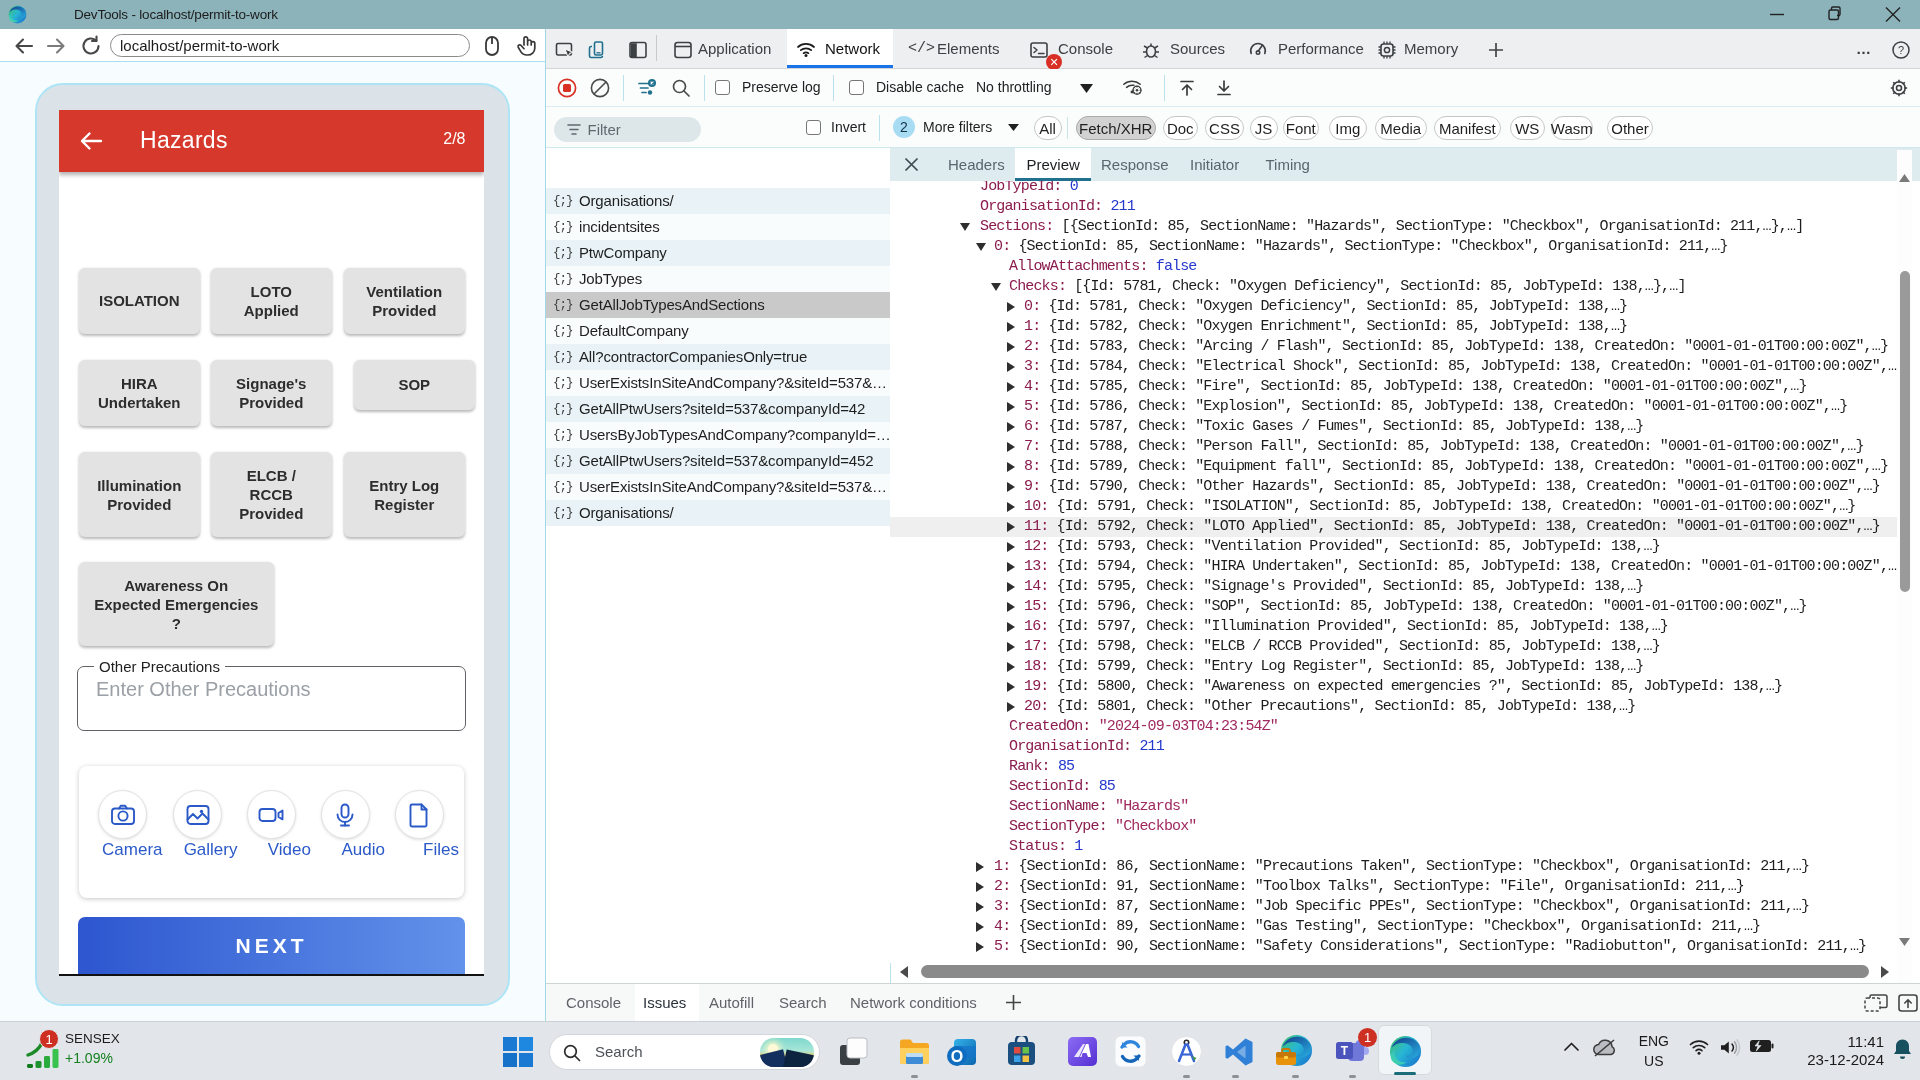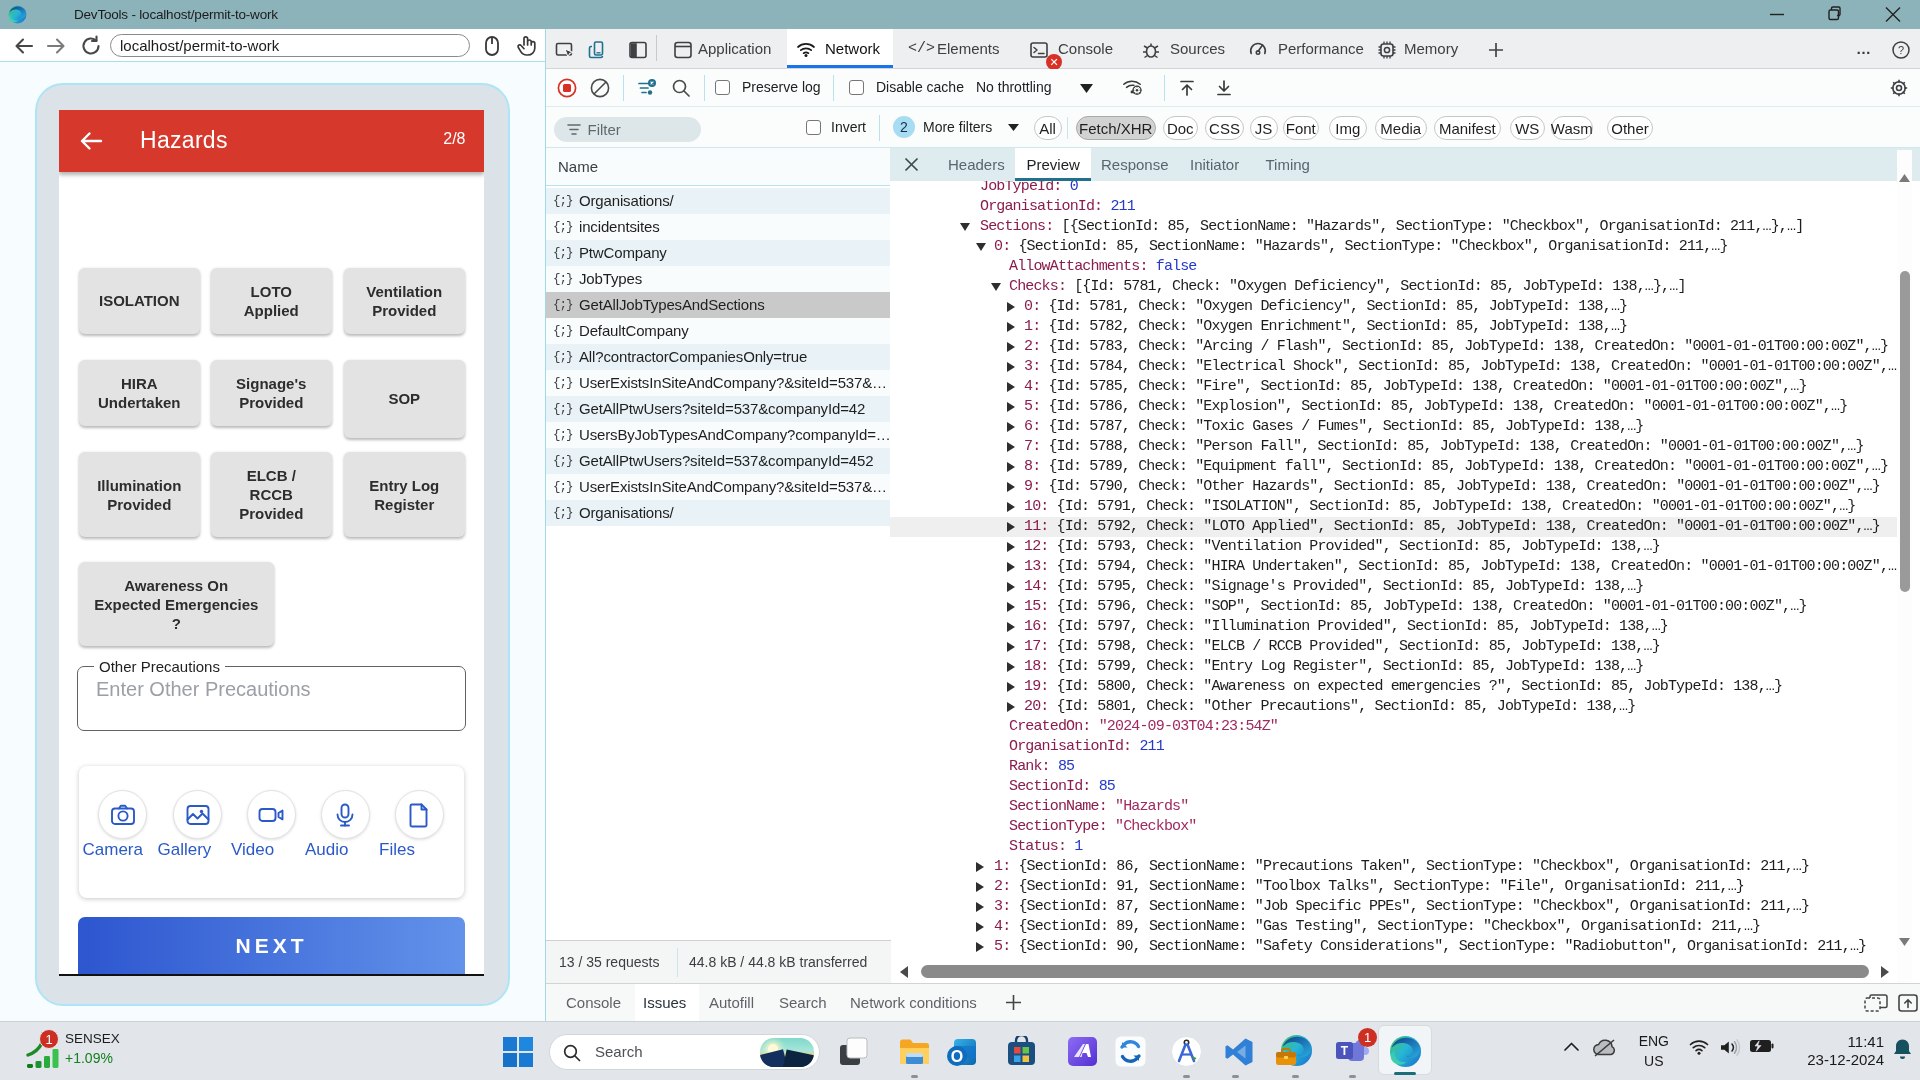--- a/index.html
+++ b/index.html
@@ -20,21 +20,21 @@
 #phead .hz{position:absolute;left:81px;top:17px;font-size:23px;color:#fff;letter-spacing:.3px}
 #phead .pg{position:absolute;right:18px;top:20px;font-size:16px;color:#fff}
 .fs{position:absolute;border:1.8px solid #5f6368;border-radius:7px;background:#fff}
 .fs .lab{position:absolute;left:16px;top:-9px;background:#fff;padding:0 5px;font-size:15px;color:#1f1f1f}
 .fs .ph{position:absolute;left:18px;top:11px;font-size:20px;color:#9aa0a6}
 .gb{position:absolute;background:#e3e3e3;border-radius:6px;box-shadow:0 1.5px 3px rgba(0,0,0,.28);
  display:flex;align-items:center;justify-content:center;text-align:center;
  font-size:15px;font-weight:700;color:#2d2d2d;line-height:19px}
 #attach{position:absolute;left:20px;top:656.5px;width:384.5px;height:132px;background:#fff;border-radius:8px;box-shadow:0 1px 5px rgba(0,0,0,.22)}
 .acir{position:absolute;top:24px;width:49px;height:49px;background:#fff;border:1px solid #e2e2e2;border-radius:50%;box-shadow:0 1px 3px rgba(0,0,0,.13);display:flex;align-items:center;justify-content:center}
-.albl{position:absolute;top:74px;width:80px;text-align:left;font-size:17px;color:#2b5ac8}
+.albl{position:absolute;top:74px;width:80px;text-align:right;font-size:17px;color:#2b5ac8}
 #next{position:absolute;left:19px;top:807px;width:387px;height:58px;border-radius:7px 7px 0 0;
  background:linear-gradient(90deg,#2d56cf,#6292ea);color:#fff;font-size:21px;font-weight:700;letter-spacing:4px;
  display:flex;align-items:center;justify-content:center}
 #pline{position:absolute;left:0;top:864.5px;width:424.5px;height:1.5px;background:#111}
 
 #dt{left:545px;top:29px;width:1375px;height:992px;background:#fff;border-left:1.5px solid #a0d8e8}
 #dtabs{position:absolute;left:0;top:0;width:1375px;height:40px;background:#eeeff0;border-bottom:1px solid #d5d5d5}
 .dtab{position:absolute;top:0;height:39px;display:flex;align-items:center;font-size:15px;color:#3c4043}
 .dico{position:absolute;top:10.5px;width:20px;height:20px}
 #nettab{position:absolute;left:240.5px;top:0;width:106.5px;height:39px;background:#fff;border-bottom:3px solid #1a73e8}
@@ -155,21 +155,21 @@
             </svg>
     <span class="hz">Hazards</span>
             <span class="pg">2/8</span>
    </div>
    <div style="position:absolute;left:-58.5px;top:-109px">
             <div class="gb" style="left:78px;top:267px;width:121.5px;height:66px">ISOLATION</div>
 <div class="gb" style="left:210.5px;top:267px;width:120.5px;height:66px">LOTO<br>Applied</div>
 <div class="gb" style="left:343px;top:267px;width:121.5px;height:66px">Ventilation<br>Provided</div>
 <div class="gb" style="left:78px;top:359px;width:121.5px;height:66px">HIRA<br>Undertaken</div>
 <div class="gb" style="left:210.5px;top:359px;width:120.5px;height:66px">Signage's<br>Provided</div>
-<div class="gb" style="left:343px;top:359px;width:121.5px;height:78px">SOP</div>
+<div class="gb" style="left:353px;top:359px;width:121.5px;height:50px">SOP</div>
 <div class="gb" style="left:78px;top:451.5px;width:121.5px;height:85px">Illumination<br>Provided</div>
 <div class="gb" style="left:210.5px;top:451.5px;width:120.5px;height:85px">ELCB /<br>RCCB<br>Provided</div>
 <div class="gb" style="left:343px;top:451.5px;width:121.5px;height:85px">Entry Log<br>Register</div>
 <div class="gb" style="left:78.5px;top:561.5px;width:194.5px;height:84px">Awareness On<br>Expected Emergencies<br>?</div>
           </div>
    <div class="fs" style="left:18px;top:556px;width:388.5px;height:65px">
      <span class="lab">Other Precautions</span>
             <span class="ph">Enter Other Precautions</span>
    </div>
    <div id="attach">
@@ -351,21 +351,20 @@
 <div class="pill" style="left:659px;width:39px">CSS</div>
 <div class="pill" style="left:703.5px;width:28.0px">JS</div>
 <div class="pill" style="left:737px;width:35.5px">Font</div>
 <div class="pill" style="left:783px;width:37.5px">Img</div>
 <div class="pill" style="left:829px;width:51.5px">Media</div>
 <div class="pill" style="left:887.5px;width:67.5px">Manifest</div>
 <div class="pill" style="left:963.5px;width:35.5px">WS</div>
 <div class="pill" style="left:1004.5px;width:42.5px">Wasm</div>
 <div class="pill" style="left:1061px;width:46px">Other</div>
  </div>
- <div id="nhead">Name</div>
  <div id="nlist">
         <div class="nrow odd"><span class="ric">{;}</span>Organisations/</div>
 <div class="nrow even"><span class="ric">{;}</span>incidentsites</div>
 <div class="nrow odd"><span class="ric">{;}</span>PtwCompany</div>
 <div class="nrow even"><span class="ric">{;}</span>JobTypes</div>
 <div class="nrow sel"><span class="ric">{;}</span>GetAllJobTypesAndSections</div>
 <div class="nrow even"><span class="ric">{;}</span>DefaultCompany</div>
 <div class="nrow odd"><span class="ric">{;}</span>All?contractorCompaniesOnly=true</div>
 <div class="nrow even"><span class="ric">{;}</span>UserExistsInSiteAndCompany?&amp;siteId=537&amp;…</div>
 <div class="nrow odd"><span class="ric">{;}</span>GetAllPtwUsers?siteId=537&amp;companyId=42</div>
@@ -458,25 +457,20 @@
         </svg>
   <svg style="position:absolute;left:1318px;top:10px" width="24" height="18" viewBox="0 0 24 18">
           <rect x="1" y="4" width="15" height="13" rx="2" fill="none" stroke="#444" stroke-width="1.5" stroke-dasharray="3 2"></rect>
           <path d="M6 4V2.5A1.5 1.5 0 0 1 7.5 1H21a2 2 0 0 1 2 2v9a1.5 1.5 0 0 1-1.5 1.5H16" fill="none" stroke="#444" stroke-width="1.5"></path>
         </svg>
   <svg style="position:absolute;left:1352px;top:10px" width="20" height="18" viewBox="0 0 20 18">
           <rect x="1" y="1" width="18" height="16" rx="2.5" fill="none" stroke="#444" stroke-width="1.6"></rect>
           <path d="M10 13.5V6M6.8 9L10 5.8 13.2 9" fill="none" stroke="#444" stroke-width="1.6" stroke-linecap="round"></path>
         </svg>
  </div>
- <div id="summary">
-   <span style="position:absolute;left:13px;top:13px">13 / 35 requests</span>
-   <div style="position:absolute;left:130.5px;top:7px;width:1px;height:29px;background:#cfe3ea"></div>
-   <span style="position:absolute;left:143px;top:13px">44.8 kB / 44.8 kB transferred</span>
- </div>
 </div>
 
 <div id="taskbar" class="ab">
  <div id="widget">
   <svg width="36" height="40" viewBox="0 0 36 40" style="position:absolute;left:0;top:3px">
    <path d="M2 22C8 20 13 16 16 10" stroke="#1d8a28" stroke-width="3.4" fill="none" stroke-linecap="round"></path>
    <rect x="1" y="31" width="6" height="4" rx="1.4" fill="#0f7a1e"></rect>
    <rect x="9.5" y="28" width="6" height="7" rx="1.4" fill="#1d9330"></rect>
    <rect x="18" y="23" width="6" height="12" rx="1.4" fill="#2aab3d"></rect>
    <rect x="26.5" y="16" width="6" height="19" rx="1.4" fill="#39c24e"></rect>

